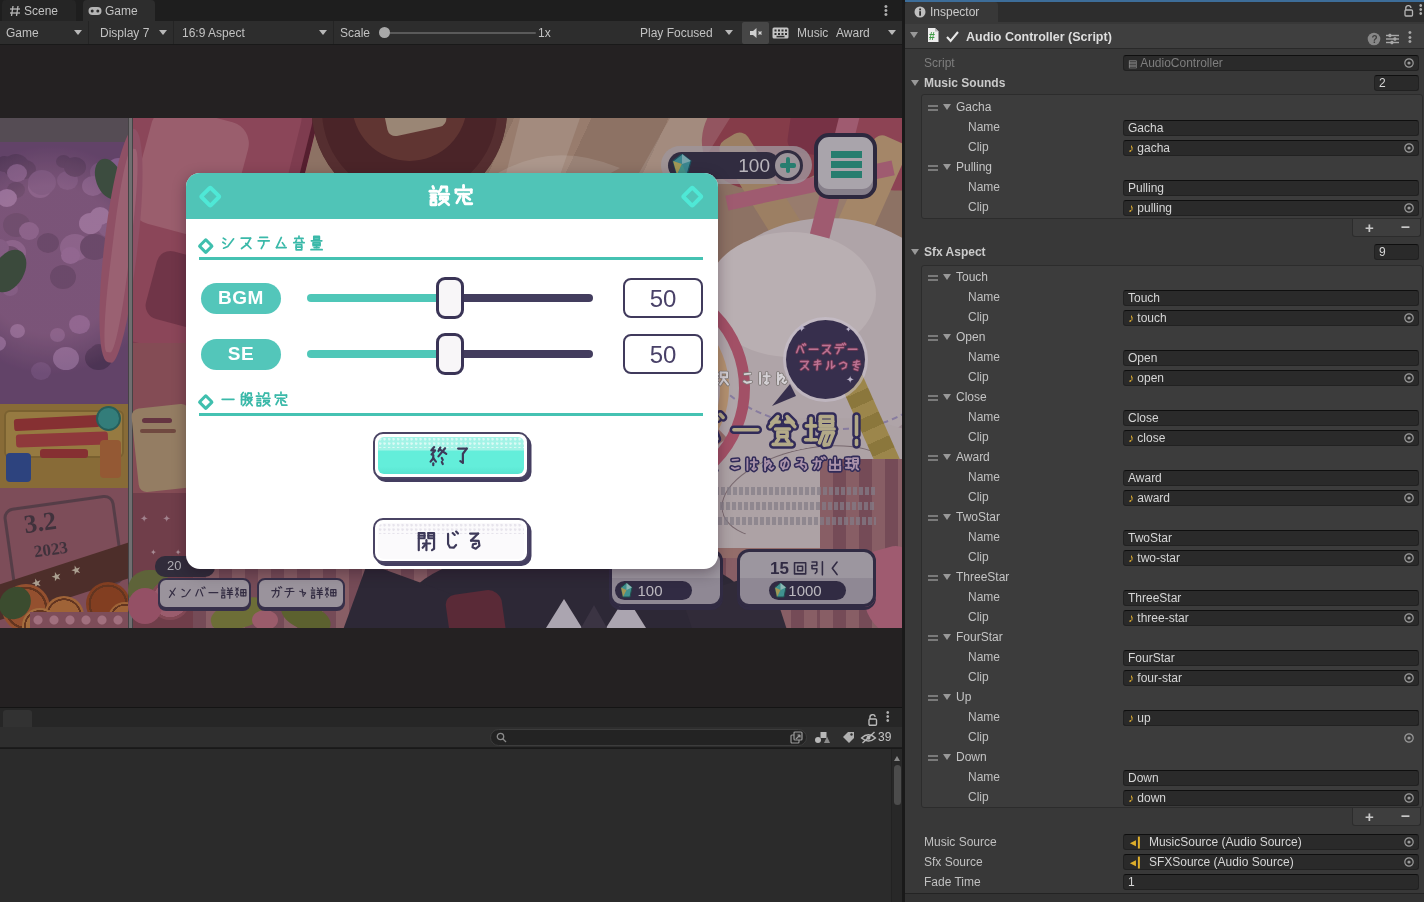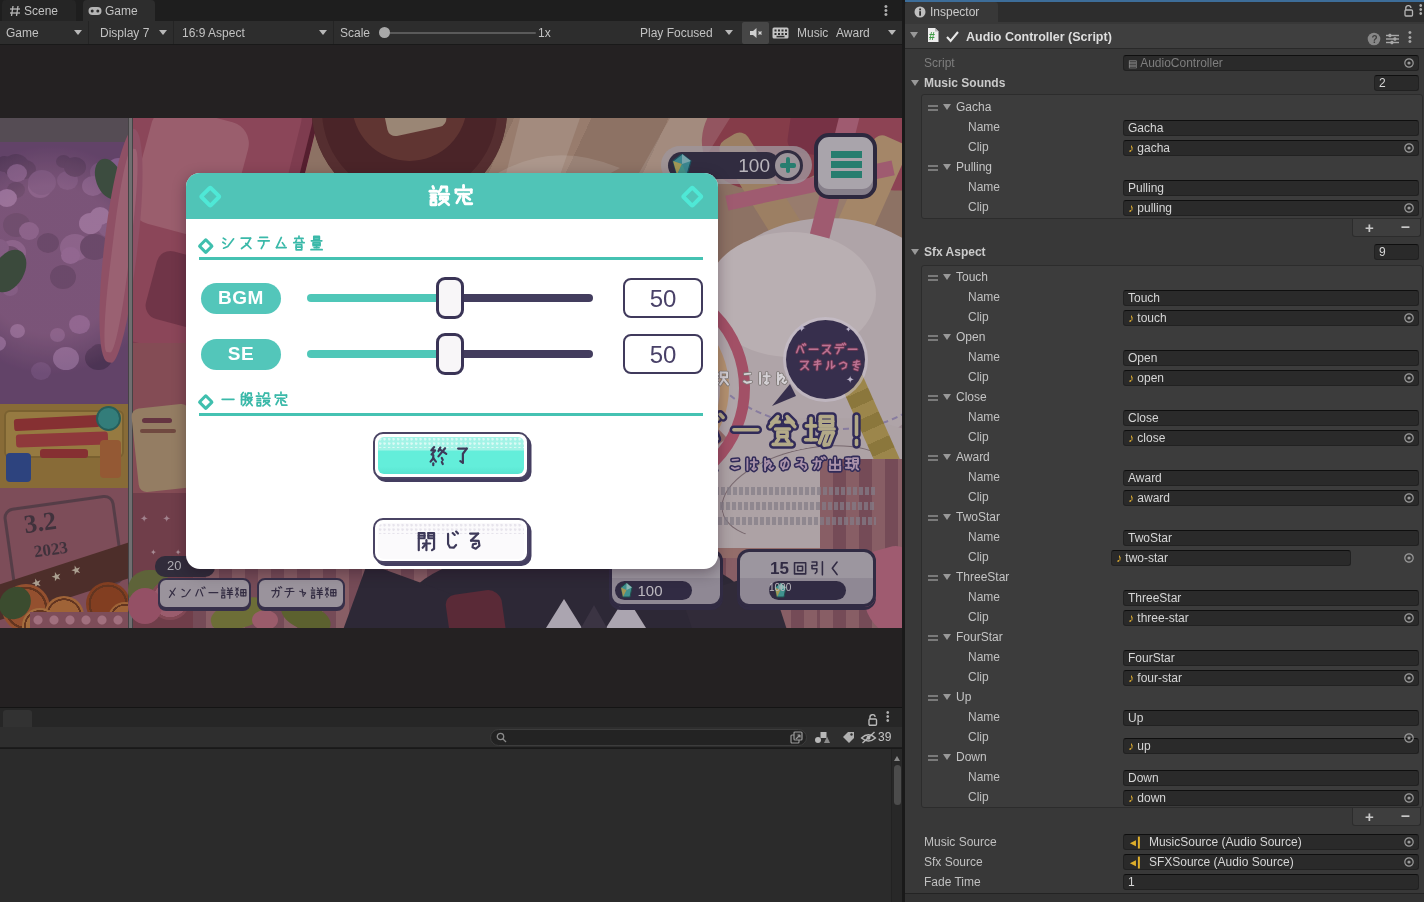--- a/index.html
+++ b/index.html
@@ -291,21 +291,21 @@
             <polyline points="31.3,1.8 31.3,15.2"></polyline>
             <polyline points="46.3,2.1 41.4,8.5 46.3,14.9"></polyline>
           </g>
         </svg></div>
 <div class="abs" style="left:769px;top:463px;width:77px;height:19px;background:#332e48;border-radius:10px"></div>
 <svg class="abs" style="left:774px;top:465px" width="13" height="15" viewBox="0 0 13 15">
         <polygon points="6.5,0 12,4.5 10,14 3,14 1,4.5" fill="#45a8a2" stroke="#1e5856" stroke-width="1"></polygon>
         <polygon points="6.5,0 12,4.5 6.5,7" fill="#9ed4ce"></polygon>
         <polygon points="1,4.5 6.5,7 3,14" fill="#b8ae5e"></polygon>
       </svg>
-<div class="abs" style="left:769px;top:464px;width:72px;text-align:left;color:#d8d6dc;font-size:10px">1000</div>
+<div class="abs" style="left:769px;top:464px;width:72px;text-align:center;color:#d8d6dc;font-size:15px">1000</div>
 <div class="abs" style="left:530px;top:160px;width:220px;height:220px;border:11px solid #b95a72;border-radius:50%"></div>
 <div class="abs" style="left:551px;top:181px;width:178px;height:178px;border:9px solid #cfa87e;border-radius:50%"></div>
 <div class="abs" style="left:568px;top:198px;width:144px;height:144px;border:7px solid #c77e92;border-radius:50%"></div>
 <div style="position:absolute;left:713px;top:252px;"><svg width="78" height="18" viewBox="0 0 78.0 18.4" style="overflow:visible">
           <g fill="none" stroke="#8f8a85" stroke-width="3.60" stroke-linecap="round" stroke-linejoin="round">
             <polyline points="2.8,2.8 4.2,4.2"></polyline>
             <polyline points="2.5,6.4 3.9,7.8"></polyline>
             <polyline points="2.1,11.7 4.2,13.1"></polyline>
             <polyline points="7.1,2.5 13.5,2.5 13.5,7.4"></polyline>
             <polyline points="7.1,2.5 7.1,7.4 13.5,7.4"></polyline>
@@ -902,21 +902,21 @@
     <svg class="abs" style="left:499px;top:492.5px" width="10" height="10" viewBox="0 0 10 10">
       <circle cx="5" cy="5" r="4.2" fill="none" stroke="#9a9a9a" stroke-width="1.2"></circle>
       <circle cx="5" cy="5" r="1.6" fill="#9a9a9a"></circle>
     </svg>
 <div class="abs" style="left:23px;top:514.5px;width:10px;height:2px;background:#7a7a7a;box-shadow:0 4px 0 #7a7a7a"></div>
     <div class="abs fold" style="left:38px;top:513.5px"></div>
     <div class="abs" style="left:51px;top:509.5px;color:#c4c4c4;font-size:12px;font-weight:normal;white-space:nowrap">TwoStar</div>
 <div class="lbl" style="left:63px;top:529.5px">Name</div>
 <div class="field" style="left:218px;top:529.5px;width:296px;height:16px;color:#d6d6d6;line-height:14px">TwoStar</div>
 <div class="lbl" style="left:63px;top:549.5px">Clip</div>
-<div class="field" style="left:206px;top:549.5px;width:240px;height:16px;color:#d6d6d6;line-height:14px"><span style="color:#e3b133;font-size:12px;font-weight:bold">♪</span> two-star</div>
+<div class="field" style="left:218px;top:549.5px;width:296px;height:16px;color:#d6d6d6;line-height:14px"><span style="color:#e3b133;font-size:12px;font-weight:bold">♪</span> two-star</div>
     <svg class="abs" style="left:499px;top:552.5px" width="10" height="10" viewBox="0 0 10 10">
       <circle cx="5" cy="5" r="4.2" fill="none" stroke="#9a9a9a" stroke-width="1.2"></circle>
       <circle cx="5" cy="5" r="1.6" fill="#9a9a9a"></circle>
     </svg>
 <div class="abs" style="left:23px;top:574.5px;width:10px;height:2px;background:#7a7a7a;box-shadow:0 4px 0 #7a7a7a"></div>
     <div class="abs fold" style="left:38px;top:573.5px"></div>
     <div class="abs" style="left:51px;top:569.5px;color:#c4c4c4;font-size:12px;font-weight:normal;white-space:nowrap">ThreeStar</div>
 <div class="lbl" style="left:63px;top:589.5px">Name</div>
 <div class="field" style="left:218px;top:589.5px;width:296px;height:16px;color:#d6d6d6;line-height:14px">ThreeStar</div>
 <div class="lbl" style="left:63px;top:609.5px">Clip</div>
@@ -935,21 +935,21 @@
     <svg class="abs" style="left:499px;top:672.5px" width="10" height="10" viewBox="0 0 10 10">
       <circle cx="5" cy="5" r="4.2" fill="none" stroke="#9a9a9a" stroke-width="1.2"></circle>
       <circle cx="5" cy="5" r="1.6" fill="#9a9a9a"></circle>
     </svg>
 <div class="abs" style="left:23px;top:694.5px;width:10px;height:2px;background:#7a7a7a;box-shadow:0 4px 0 #7a7a7a"></div>
     <div class="abs fold" style="left:38px;top:693.5px"></div>
     <div class="abs" style="left:51px;top:689.5px;color:#c4c4c4;font-size:12px;font-weight:normal;white-space:nowrap">Up</div>
 <div class="lbl" style="left:63px;top:709.5px">Name</div>
 <div class="field" style="left:218px;top:709.5px;width:296px;height:16px;color:#d6d6d6;line-height:14px">Up</div>
 <div class="lbl" style="left:63px;top:729.5px">Clip</div>
-<div class="field" style="left:218px;top:738px;width:296px;height:16px;color:#d6d6d6;line-height:14px"><span style="color:#e3b133;font-size:12px;font-weight:bold">♪</span> up</div>
+<div class="field" style="left:218px;top:710px;width:296px;height:16px;color:#d6d6d6;line-height:14px"><span style="color:#e3b133;font-size:12px;font-weight:bold">♪</span> up</div>
     <svg class="abs" style="left:499px;top:732.5px" width="10" height="10" viewBox="0 0 10 10">
       <circle cx="5" cy="5" r="4.2" fill="none" stroke="#9a9a9a" stroke-width="1.2"></circle>
       <circle cx="5" cy="5" r="1.6" fill="#9a9a9a"></circle>
     </svg>
 <div class="abs" style="left:23px;top:754.5px;width:10px;height:2px;background:#7a7a7a;box-shadow:0 4px 0 #7a7a7a"></div>
     <div class="abs fold" style="left:38px;top:753.5px"></div>
     <div class="abs" style="left:51px;top:749.5px;color:#c4c4c4;font-size:12px;font-weight:normal;white-space:nowrap">Down</div>
 <div class="lbl" style="left:63px;top:769.5px">Name</div>
 <div class="field" style="left:218px;top:769.5px;width:296px;height:16px;color:#d6d6d6;line-height:14px">Down</div>
 <div class="lbl" style="left:63px;top:789.5px">Clip</div>

